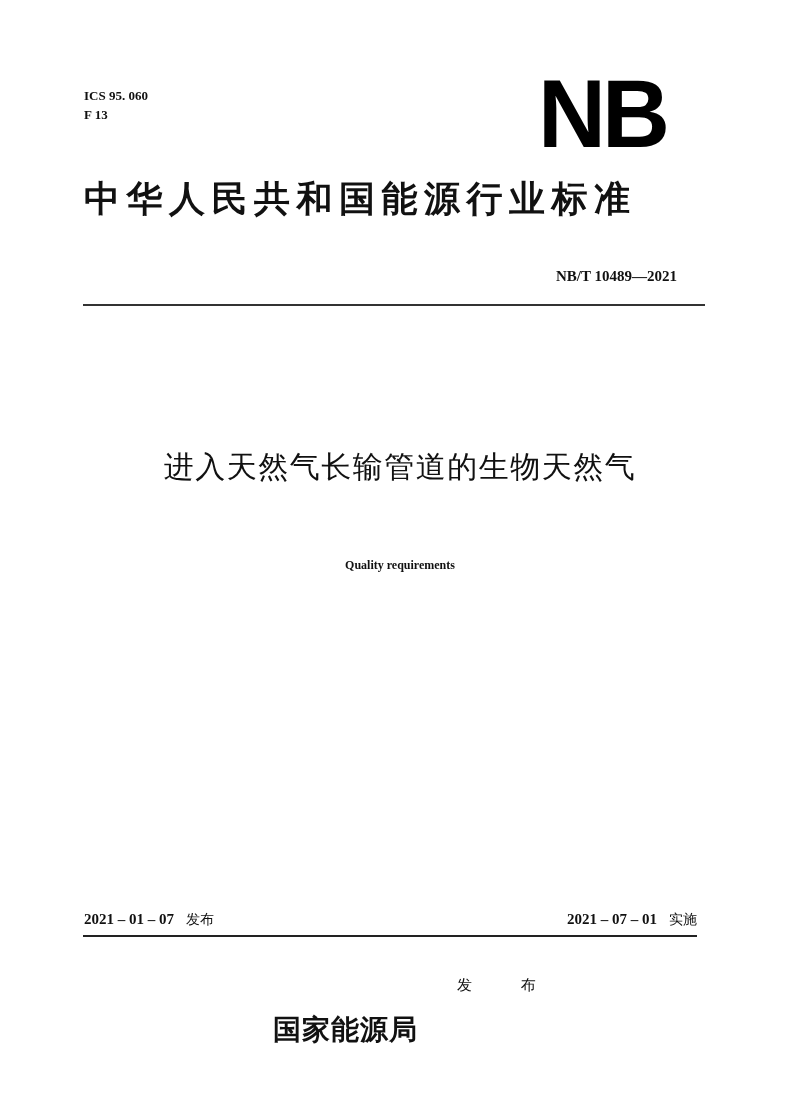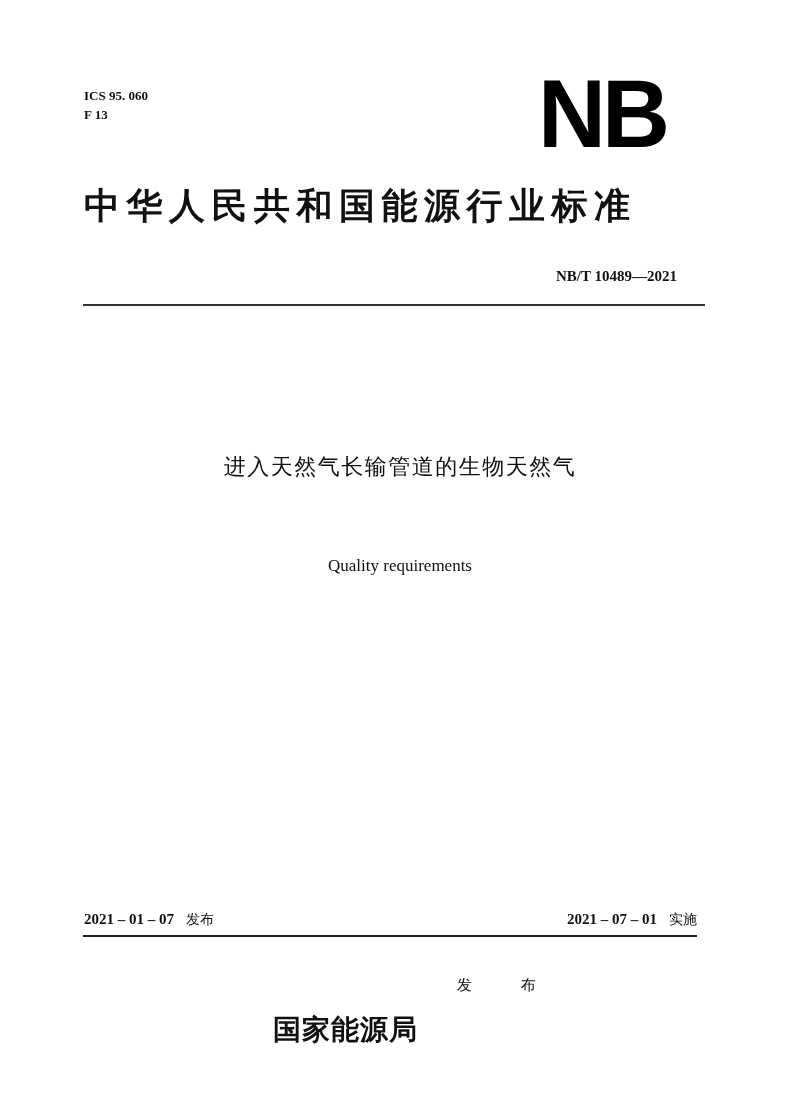--- a/index.html
+++ b/index.html
@@ -30,21 +30,21 @@
       font-family: "Liberation Sans", "DejaVu Sans", sans-serif;
       font-weight: bold;
       font-size: 96px;
       line-height: 96px;
       letter-spacing: -4px;
       color: #000;
       transform: scaleX(0.98);
       transform-origin: left top;
     }
     .org-title {
-      left: 84px; top: 181px;
+      left: 84px; top: 174px;
       width: 630px;
       font-family: "DejaVu Serif", "Liberation Serif", serif;
       font-weight: bold;
       font-size: 36px;
       line-height: 48px;
       letter-spacing: 6.5px;
       white-space: nowrap;
       color: #111;
     }
     .std-number {
@@ -59,32 +59,32 @@
     .rule-top {
       left: 83px; top: 304px;
       width: 622px; height: 2px;
       background: #333;
     }
     .title-cn {
       left: 0; top: 446px;
       width: 800px;
       text-align: center;
       font-family: "DejaVu Sans", "Liberation Sans", sans-serif;
-      font-size: 22px;
+      font-size: 30px;
       line-height: 42px;
       letter-spacing: 1.5px;
       color: #111;
     }
     .title-en {
       left: 0; top: 553px;
       width: 800px;
       text-align: center;
       font-family: "Liberation Serif", "DejaVu Serif", serif;
-      font-weight: normal;
-      font-size: 17px;
+      font-weight: bold;
+      font-size: 12px;
       line-height: 25px;
       color: #111;
     }
     .date-left {
       left: 84px; top: 909px;
       font-family: "Liberation Serif", "DejaVu Serif", serif;
       font-weight: bold;
       font-size: 15px;
       line-height: 20px;
       white-space: nowrap;

